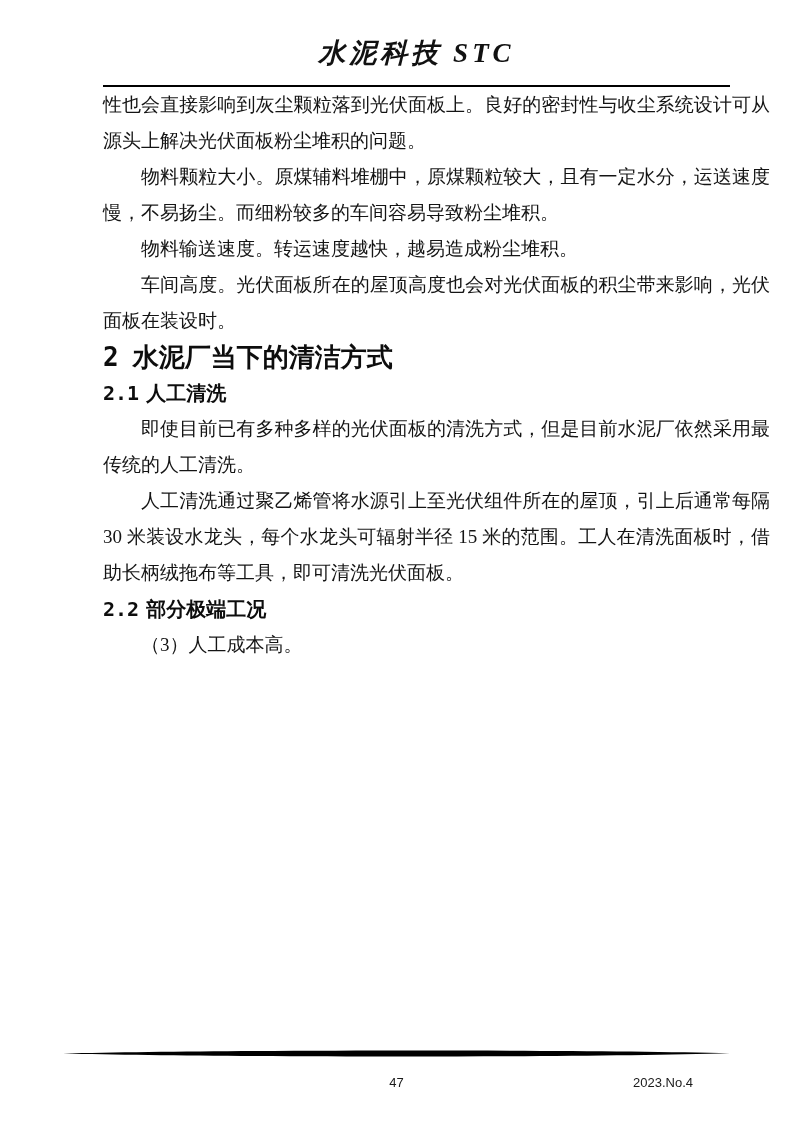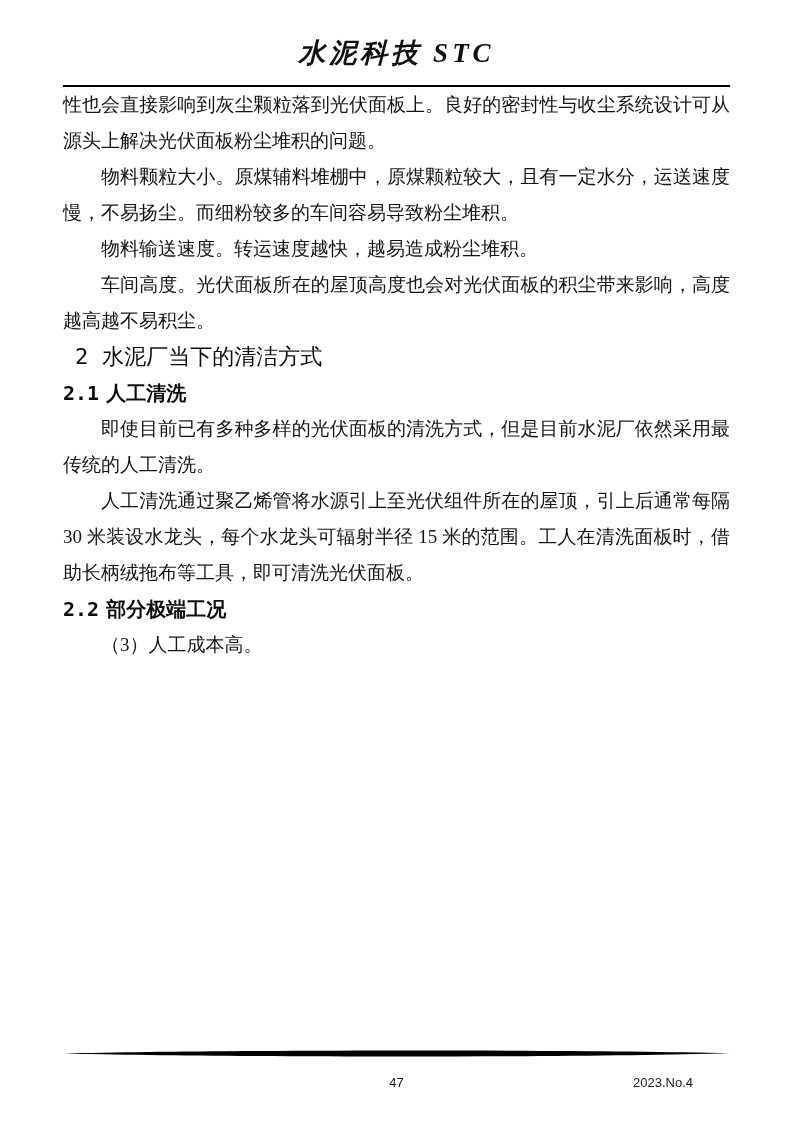--- a/index.html
+++ b/index.html
@@ -6,20 +6,21 @@
   html, body { background: #e8e8e8; }
   .page {
     position: relative;
     width: 793px;
     height: 1122px;
     margin: 0 auto;
     background: #ffffff;
     color: #1a1a1a;
     font-family: "Liberation Serif", "DejaVu Serif", serif;
     overflow: hidden;
+    padding-left: 40px;
   }
   .header {
     margin: 0 63px;
     padding-top: 36px;
     text-align: center;
   }
   .journal-title {
     display: inline-block;
     font-size: 27px;
     line-height: 34px;
@@ -45,26 +46,25 @@
   .content p { text-indent: 2em; }
   .content p.no-indent { text-indent: 0; }
   sup.ref {
     font-size: 11px;
     line-height: 0;
     vertical-align: super;
     font-family: "Liberation Serif", serif;
   }
   h2.sec-heading {
     font-family: "Liberation Sans", "DejaVu Sans", sans-serif;
-    font-size: 22px;
+    font-size: 26px;
     line-height: 36px;
-    font-weight: normal;
+    font-weight: bold;
     color: #0d0d0d;
     text-align: left;
-    margin-left: 12px;
   }
   h2.sec-heading .sec-num {
     font-family: "DejaVu Sans Mono", "Liberation Mono", monospace;
     margin-right: 14px;
   }
   h3.subsec-heading {
     font-family: "Liberation Sans", "DejaVu Sans", sans-serif;
     font-size: 20px;
     line-height: 36px;
     font-weight: bold;
@@ -110,21 +110,21 @@
   <div class="header-rule"></div>
 
   <div class="content">
 
     <p class="no-indent">性也会直接影响到灰尘颗粒落到光伏面板上。良好的密封性与收尘系统设计可从源头上解决光伏面板粉尘堆积的问题。</p>
 
     <p>物料颗粒大小。原煤辅料堆棚中，原煤颗粒较大，且有一定水分，运送速度慢，不易扬尘。而细粉较多的车间容易导致粉尘堆积。</p>
 
     <p>物料输送速度。转运速度越快，越易造成粉尘堆积。</p>
 
-    <p>车间高度。光伏面板所在的屋顶高度也会对光伏面板的积尘带来影响，高度越高越不易积尘。</p>
+    <p>车间高度。光伏面板所在的屋顶高度也会对光伏面板的积尘带来影响，光伏面板在装设时。</p>
 
     <h2 class="sec-heading">
       <span class="sec-num">2</span><span>水泥厂当下的清洁方式</span>
     </h2>
 
     <h3 class="subsec-heading">
       <span class="sec-num">2.1</span><span>人工清洗</span>
     </h3>
 
     <p>即使目前已有多种多样的光伏面板的清洗方式，但是目前水泥厂依然采用最传统的人工清洗。</p>

